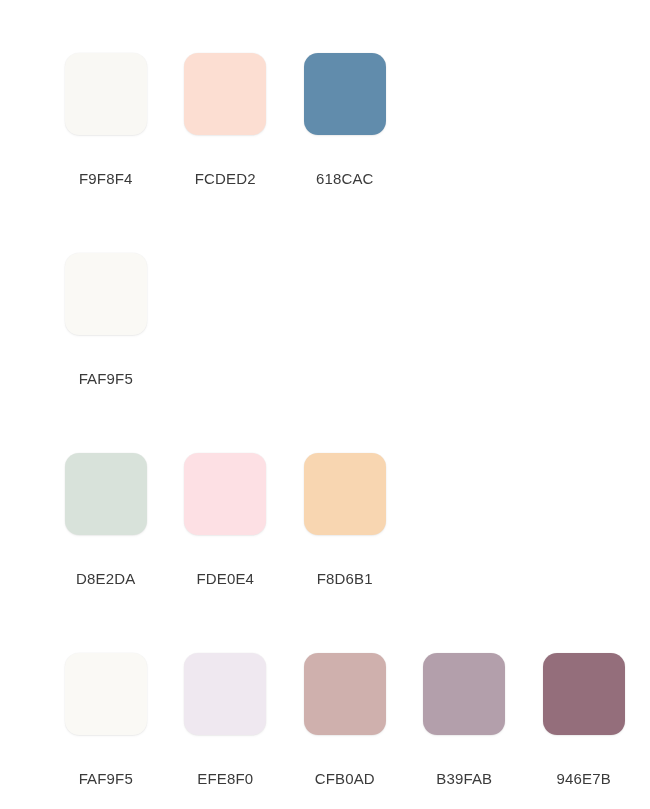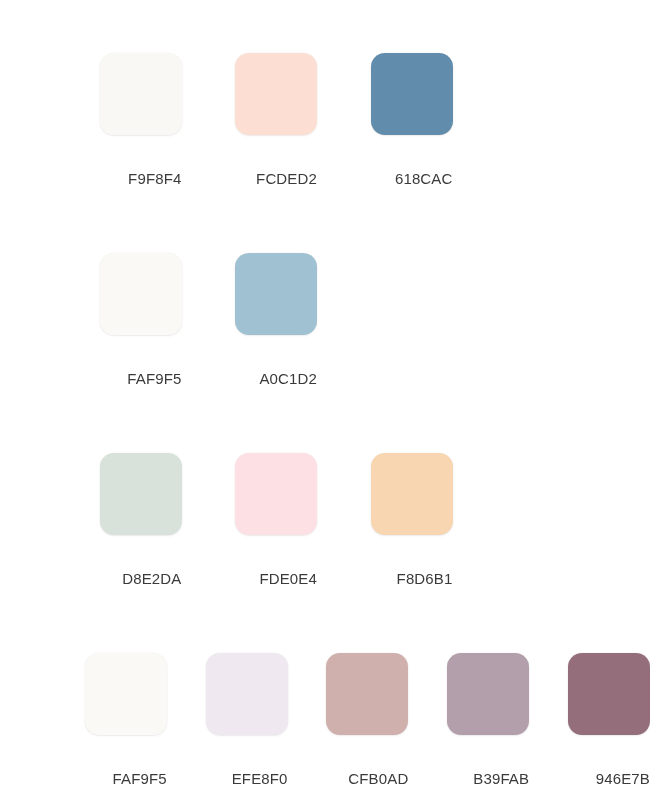--- a/index.html
+++ b/index.html
@@ -29,22 +29,21 @@
     display: flex;
     height: 200px;
     margin: 0;
     padding: 0;
   }
 
   .swatch-cell {
     width: 119.5px;
     display: flex;
     flex-direction: column;
-    align-items: flex-end;
-    margin-left: 16px;
+    align-items: center;
   }
 
   .swatch-chip {
     width: 82px;
     height: 82px;
     border-radius: 14px;
     box-shadow: 0 1px 2px rgba(120, 120, 120, 0.13),
                 0 0 0 0.5px rgba(160, 160, 160, 0.07);
   }
 
@@ -74,24 +73,20 @@
       <div class="swatch-cell">
         <div class="swatch-chip" style="background-color: rgb(97, 140, 172);"></div>
         <div class="swatch-label">618CAC</div>
       </div>
     </div>
     <div class="palette-row">
       <div class="swatch-cell">
         <div class="swatch-chip" style="background-color: rgb(250, 249, 245);"></div>
         <div class="swatch-label">FAF9F5</div>
       </div>
-      <div class="swatch-cell">
-        <div class="swatch-chip" style="background-color: rgb(160, 193, 210);"></div>
-        <div class="swatch-label">A0C1D2</div>
-      </div>
     </div>
     <div class="palette-row">
       <div class="swatch-cell">
         <div class="swatch-chip" style="background-color: rgb(216, 226, 218);"></div>
         <div class="swatch-label">D8E2DA</div>
       </div>
       <div class="swatch-cell">
         <div class="swatch-chip" style="background-color: rgb(253, 224, 228);"></div>
         <div class="swatch-label">FDE0E4</div>
       </div>

